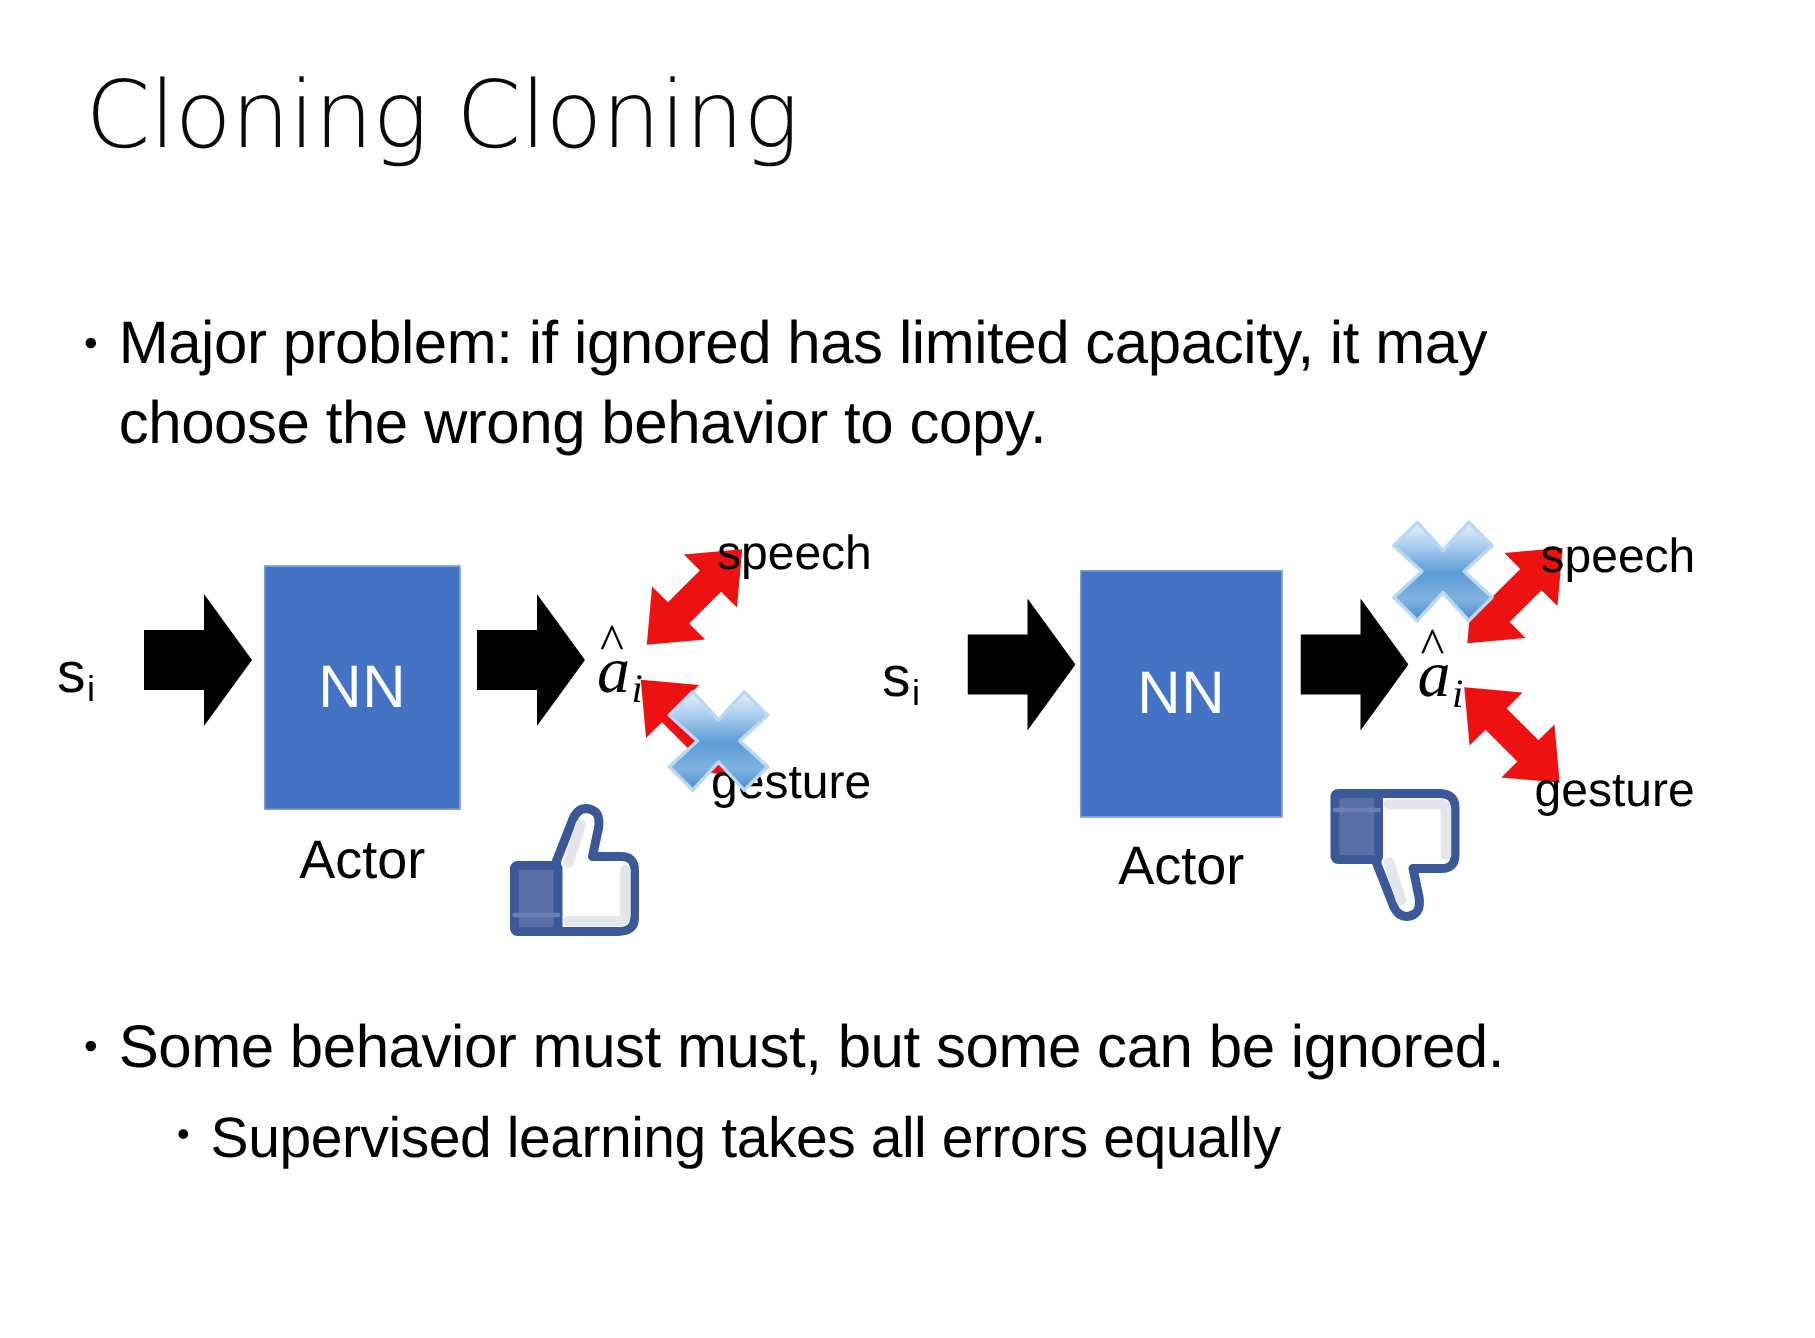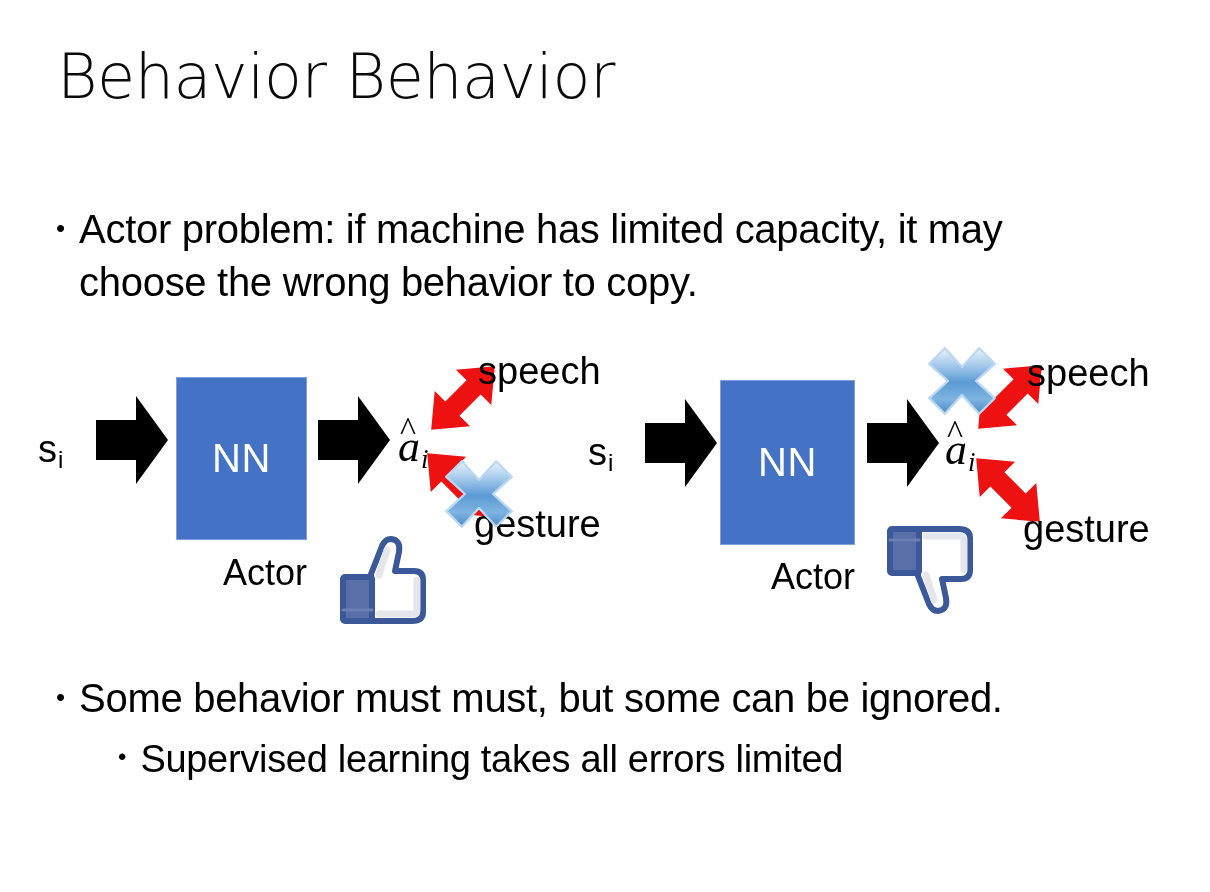--- a/index.html
+++ b/index.html
@@ -130,21 +130,21 @@
     font-size: 40px;
     font-weight: 400;
     letter-spacing: 0.5px;
   }
   .actor-label {
     position: absolute;
     font-family: "Liberation Sans", sans-serif;
     font-size: 36px;
     color: #000;
     white-space: nowrap;
-    text-align: right;
+    text-align: center;
   }
 
   
   .ahat {
     position: absolute;
     font-family: "Liberation Serif", serif;
     font-style: italic;
     font-size: 44px;
     line-height: 1;
     color: #000;
@@ -169,21 +169,21 @@
   .red-arrow {
     position: absolute;
     width: 110px;
     height: 110px;
   }
   .red-arrow svg { display: block; width: 100%; height: 100%; }
 
   .out-label {
     position: absolute;
     font-family: "Liberation Sans", sans-serif;
-    font-size: 38px;
+    font-size: 32px;
     line-height: 1;
     color: #000;
     white-space: nowrap;
   }
 
   
   .blue-x {
     position: absolute;
     width: 78px;
     height: 78px;
@@ -197,26 +197,26 @@
     height: 100px;
   }
   .thumb svg { display: block; width: 100%; height: 100%; }
   .thumb-down svg { transform: scaleY(-1); }
 </style>
 </head>
 <body>
 
 <div class="slide">
 
-  <div class="slide-title">Behavior Behavior</div>
+  <div class="slide-title">Cloning Cloning</div>
 
   <div class="bullet-block" id="bullet-top">
     <div class="bullet-row">
       <span class="bullet-dot">•</span>
-      <span class="bullet-text">Actor problem: if machine has limited capacity, it may choose the wrong behavior to copy.</span>
+      <span class="bullet-text">Major problem: if ignored has limited capacity, it may choose the wrong behavior to copy.</span>
     </div>
   </div>
 
   <div class="diagram" id="diagram-left">
 
     <div class="s-label" style="left:8px; top:100px;">
       <span>s</span><sub>i</sub>
     </div>
 
     <div class="block-arrow" style="left:66px; top:62px;">
@@ -372,17 +372,17 @@
   <div class="bullet-block" id="bullet-bottom-1">
     <div class="bullet-row">
       <span class="bullet-dot">•</span>
       <span class="bullet-text">Some behavior must must, but some can be ignored.</span>
     </div>
   </div>
 
   <div class="bullet-block" id="bullet-bottom-2">
     <div class="bullet-row">
       <span class="bullet-dot">•</span>
-      <span class="bullet-text">Supervised learning takes all errors limited</span>
+      <span class="bullet-text">Supervised learning takes all errors equally</span>
     </div>
   </div>
 
 </div>
 
 </body></html>

